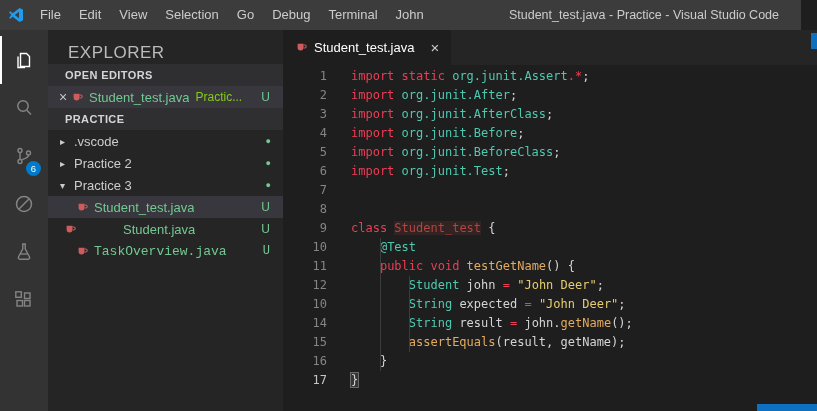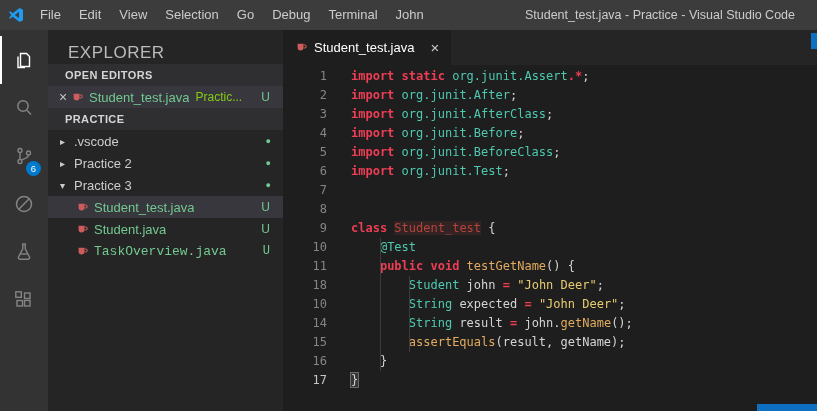--- a/index.html
+++ b/index.html
@@ -1,21 +1,21 @@
 <!DOCTYPE html>
 <html style="--accent: #0e70c1; --badge: #007acc; --untracked: #73c991; --kw: #ec3e55; --type: #4ec9b0; --method: #e2ab5f; --string: #e6cb6f; --classname: #b5443f; --text: #d4d4d4; --javaicon: #cf5c5c; --linenumber: #858585;"><head>
 <meta charset="utf-8">
 <style>
   * { margin:0; padding:0; box-sizing:border-box; }
   html,body { width:817px; height:411px; overflow:hidden; background:#1e1e1e; }
   #app { position:relative; width:817px; height:411px; background:#1e1e1e;
          font-family:"Liberation Sans", sans-serif; color:#cccccc; overflow:hidden; }
 
   
-  .titlebar { position:absolute; top:0; left:0; right:0; height:30px; background:#3c3c3c;
+  .titlebar { position:absolute; top:0; left:0; right:16px; height:30px; background:#3c3c3c;
               display:flex; align-items:center; font-size:13px; }
   .logo { display:flex; align-items:center; margin:0 7px 0 8px; }
   .menu-item { padding:0 9px; line-height:30px; color:#cccccc; cursor:default; }
   .menus { display:flex; }
   .window-title { margin-left:auto; margin-right:22px; font-size:12.5px; color:#cccccc; white-space:nowrap; }
 
   
   .activitybar { position:absolute; top:30px; left:0; bottom:0; width:48px; background:#333333;
                  display:flex; flex-direction:column; align-items:center; padding-top:6px; }
   .ab-item { position:relative; width:48px; height:48px; display:flex; align-items:center;
@@ -48,21 +48,21 @@
   .tabbar { height:35px; background:#252526; display:flex; }
   .tab { height:35px; display:flex; align-items:center; gap:6px; padding:0 12px;
          background:#1e1e1e; color:#ffffff; font-size:13px; }
   .tab-close { margin-left:10px; color:#cccccc; font-size:15px; }
   .code { position:absolute; top:35px; left:0; right:0; bottom:0; padding-top:2px;
           font-family:"DejaVu Sans Mono", monospace; font-size:12px; line-height:19px; }
   .line { display:flex; height:19px; }
   .ln { flex:0 0 44px; text-align:right; color:var(--linenumber); }
   .ln.cur { color:#c6c6c6; }
   .lc { padding-left:24px; white-space:pre; color:var(--text); }
-  .tk-k { color:var(--kw);font-weight:bold; }
+  .tk-k { color:var(--kw); }
   .tk-t, .tk-a { color:var(--type); }
   .tk-m { color:var(--method); }
   .tk-s { color:var(--string); }
   .tk-d { color:var(--text); }
   .tk-c { color:var(--classname); background:rgba(181,68,63,.14); }
   .tk-b { color:var(--text); outline:1px solid #6a6a6a; background:rgba(120,120,120,.28); }
   .guide { position:absolute; width:1px; background:#3c3c3c; }
   .deco-v { position:absolute; top:3px; right:0; width:6px; height:16px; background:var(--accent); }
   .deco-h { position:absolute; bottom:0; right:0; width:60px; height:7px; background:var(--accent); }
   svg { display:block; }
@@ -192,21 +192,21 @@
         <div class="trow selected" style="padding-left: 28px;">
           <span class="fic">
             <svg width="13" height="13" viewBox="0 0 14 14" fill="none">
               <path d="M2.8 3h6.4v4.1a3.2 3.2 0 0 1-6.4 0V3z" fill="currentColor"></path>
               <path d="M9.4 4.2h1a1.7 1.7 0 0 1 0 3.4h-1" stroke="currentColor" stroke-width="1.1"></path>
             </svg>
           </span>
           <span class="lbl green">Student_test.java</span>
           <span class="ubadge">U</span>
         </div>
-        <div class="trow" style="padding-left: 28px;">
+        <div class="trow" style="padding-left: 16px; gap: 41px;">
           <span class="fic">
             <svg width="13" height="13" viewBox="0 0 14 14" fill="none">
               <path d="M2.8 3h6.4v4.1a3.2 3.2 0 0 1-6.4 0V3z" fill="currentColor"></path>
               <path d="M9.4 4.2h1a1.7 1.7 0 0 1 0 3.4h-1" stroke="currentColor" stroke-width="1.1"></path>
             </svg>
           </span>
           <span class="lbl green">Student.java</span>
           <span class="ubadge">U</span>
         </div>
         <div class="trow" style="padding-left: 28px; font-family: Liberation Mono, monospace;">
@@ -275,21 +275,21 @@
         </div>
         <div class="line">
           <span class="ln">10</span>
           <span class="lc"><span class="tk-d">    </span><span class="tk-a">@Test</span></span>
         </div>
         <div class="line">
           <span class="ln">11</span>
           <span class="lc"><span class="tk-d">    </span><span class="tk-k">public void </span><span class="tk-m">testGetName</span><span class="tk-d">() {</span></span>
         </div>
         <div class="line">
-          <span class="ln">18</span>
+          <span class="ln">12</span>
           <span class="lc"><span class="tk-d">        </span><span class="tk-t">Student</span><span class="tk-d"> john </span><span class="tk-k">=</span><span class="tk-d"> </span><span class="tk-s">"John Deer"</span><span class="tk-d">;</span></span>
         </div>
         <div class="line">
           <span class="ln">10</span>
           <span class="lc"><span class="tk-d">        </span><span class="tk-t">String</span><span class="tk-d"> expected </span><span class="tk-k">=</span><span class="tk-d"> </span><span class="tk-s">"John Deer"</span><span class="tk-d">;</span></span>
         </div>
         <div class="line">
           <span class="ln">14</span>
           <span class="lc"><span class="tk-d">        </span><span class="tk-t">String</span><span class="tk-d"> result </span><span class="tk-k">=</span><span class="tk-d"> john.</span><span class="tk-m">getName</span><span class="tk-d">();</span></span>
         </div>

